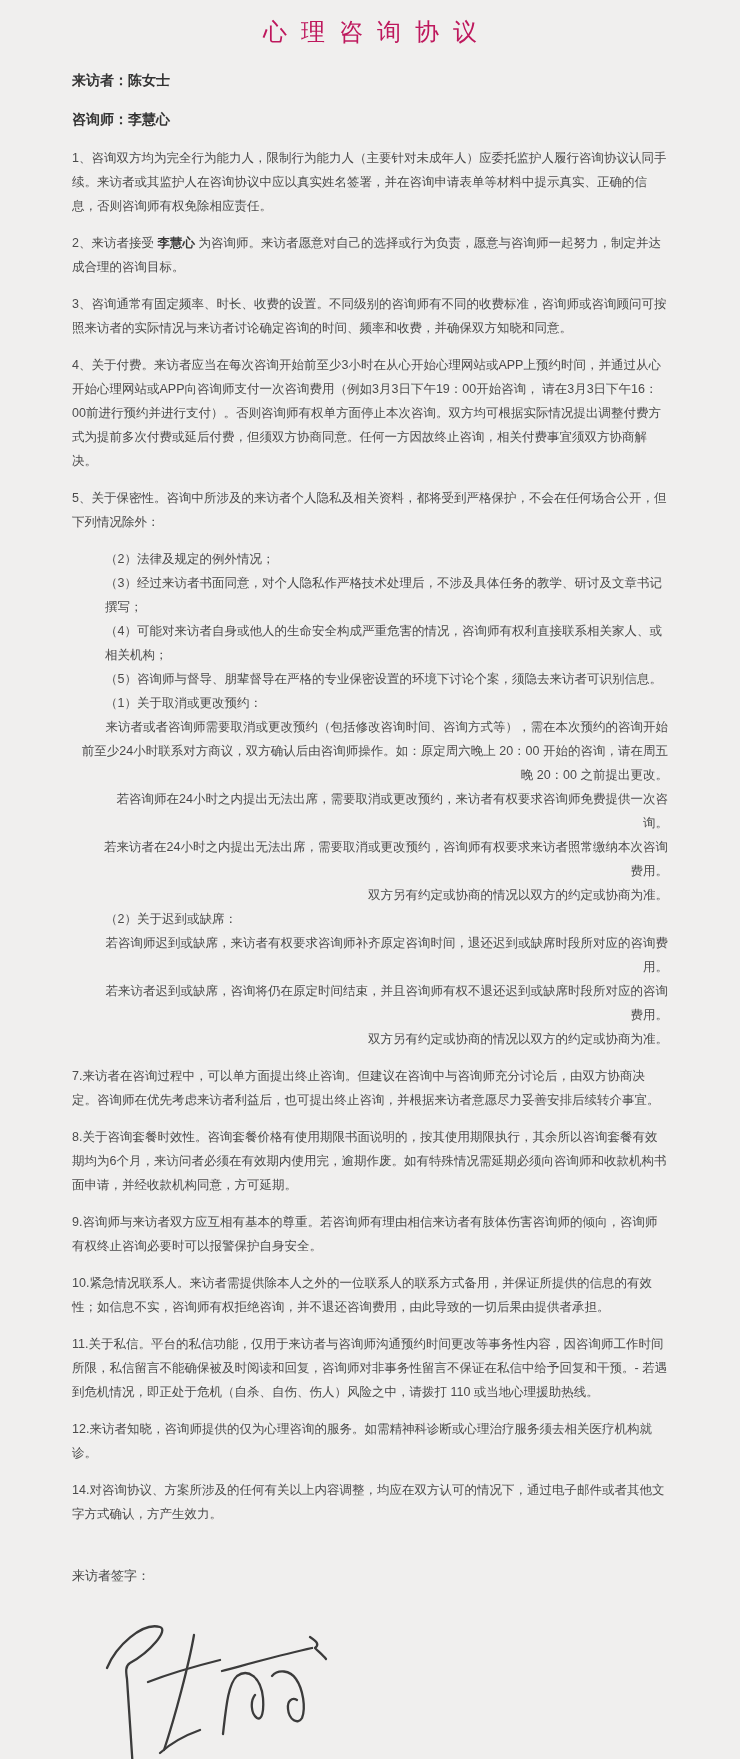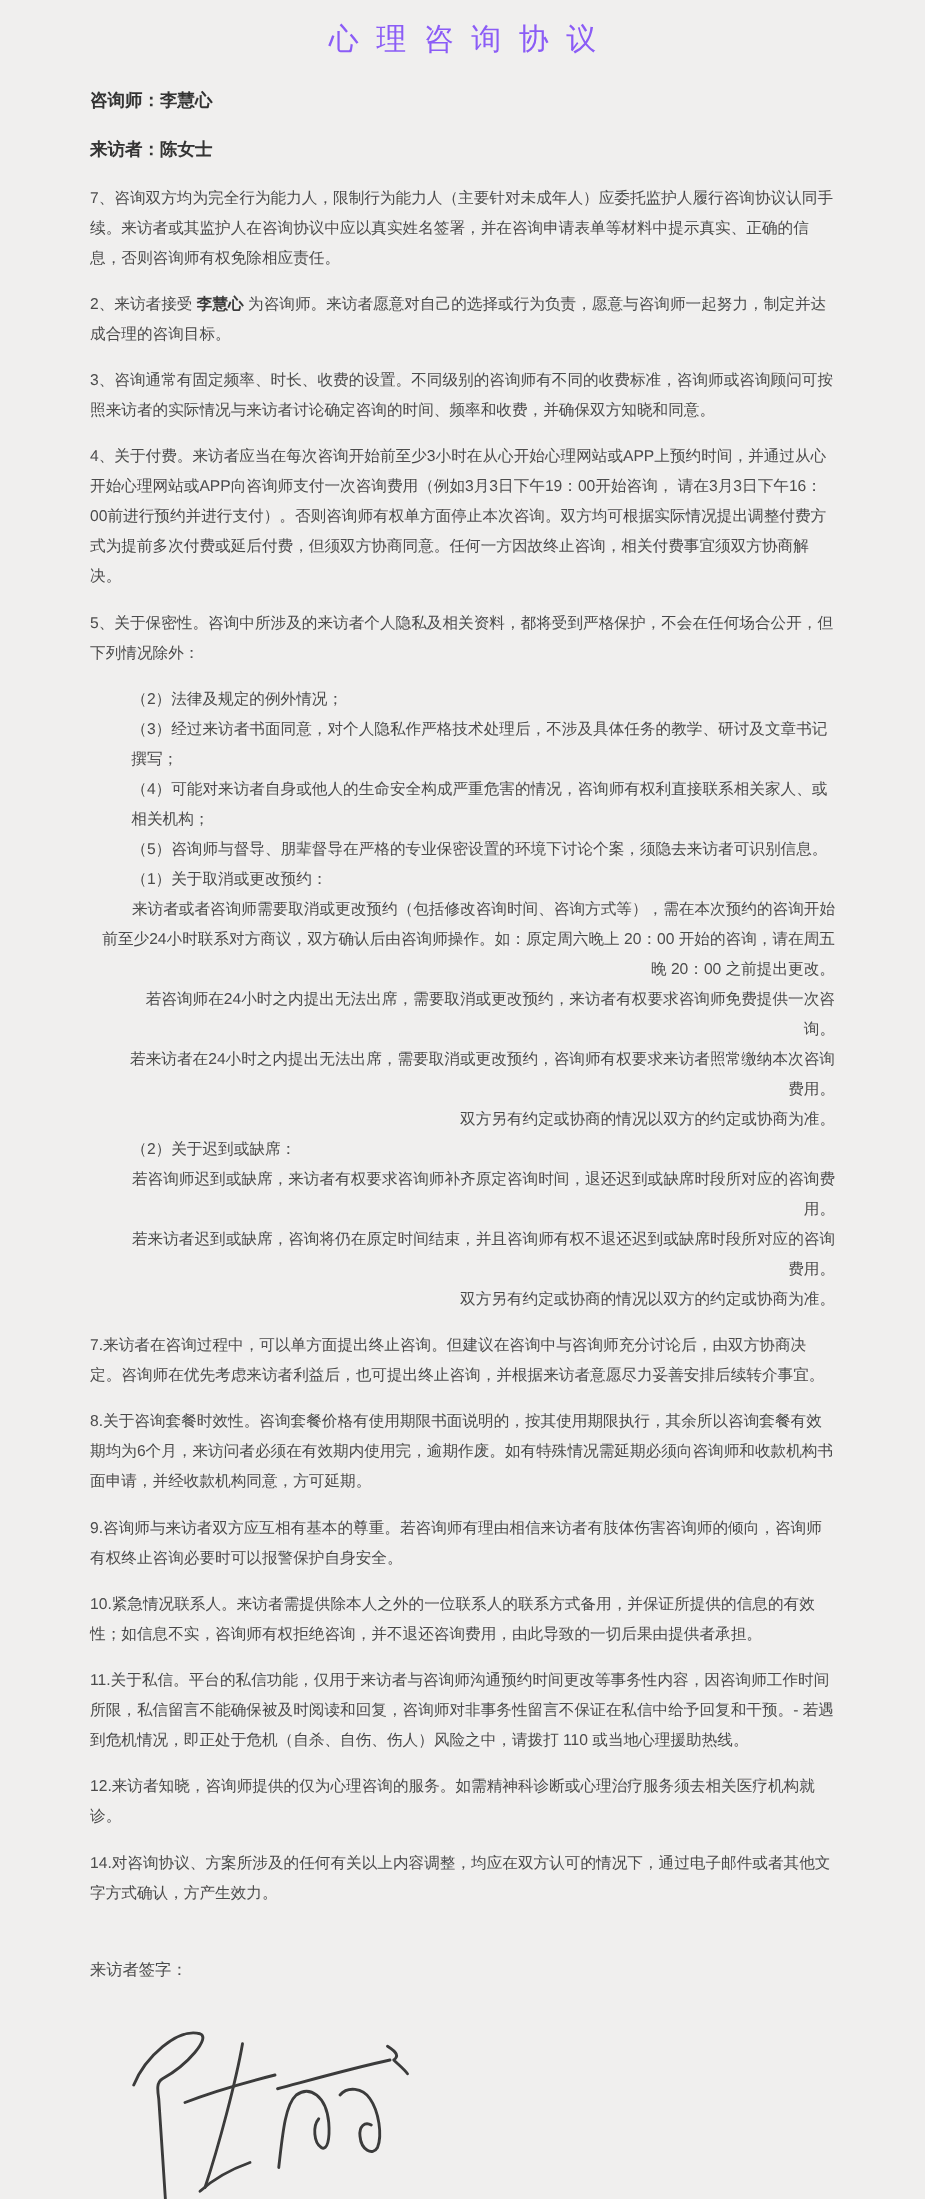--- a/index.html
+++ b/index.html
@@ -10,21 +10,21 @@
     padding:12px 72px 30px;
     background:#f0efee;
     color:#4b4b4b;
     font-family:"Liberation Sans", sans-serif;
     font-size:12.5px;
     line-height:24px;
   }
   h1.doc-title {
     font-size:24px;
     font-weight:400;
-    color:#8b5cf6;
+    color:#be185d;
     letter-spacing:14px;
     text-indent:14px;
     text-align:center;
     margin:8px 0 24px;
   }
   p.meta {
     font-size:14px;
     font-weight:700;
     color:#333333;
     margin:0 0 15px;
@@ -37,25 +37,25 @@
   .sig-block { height:178px; margin-top:14px; position:relative; }
   .sig-block svg { position:absolute; left:4px; top:0; }
 </style>
 </head>
 <body>
 
 <div class="page">
 
   <h1 class="doc-title">心理咨询协议</h1>
 
+  <p class="meta"><span>来访者：</span><span>陈女士</span></p>
+
   <p class="meta"><span>咨询师：</span><span>李慧心</span></p>
 
-  <p class="meta"><span>来访者：</span><span>陈女士</span></p>
-
-  <p class="clause">7、咨询双方均为完全行为能力人，限制行为能力人（主要针对未成年人）应委托监护人履行咨询协议认同手续。来访者或其监护人在咨询协议中应以真实姓名签署，并在咨询申请表单等材料中提示真实、正确的信息，否则咨询师有权免除相应责任。</p>
+  <p class="clause">1、咨询双方均为完全行为能力人，限制行为能力人（主要针对未成年人）应委托监护人履行咨询协议认同手续。来访者或其监护人在咨询协议中应以真实姓名签署，并在咨询申请表单等材料中提示真实、正确的信息，否则咨询师有权免除相应责任。</p>
 
   <p class="clause"><span>2、来访者接受 </span><span class="bold-name">李慧心</span><span> 为咨询师。来访者愿意对自己的选择或行为负责，愿意与咨询师一起努力，制定并达成合理的咨询目标。</span></p>
 
   <p class="clause">3、咨询通常有固定频率、时长、收费的设置。不同级别的咨询师有不同的收费标准，咨询师或咨询顾问可按照来访者的实际情况与来访者讨论确定咨询的时间、频率和收费，并确保双方知晓和同意。</p>
   <p class="clause">4、关于付费。来访者应当在每次咨询开始前至少3小时在从心开始心理网站或APP上预约时间，并通过从心开始心理网站或APP向咨询师支付一次咨询费用（例如3月3日下午19：00开始咨询， 请在3月3日下午16：00前进行预约并进行支付）。否则咨询师有权单方面停止本次咨询。双方均可根据实际情况提出调整付费方式为提前多次付费或延后付费，但须双方协商同意。任何一方因故终止咨询，相关付费事宜须双方协商解决。</p>
   <p class="clause">5、关于保密性。咨询中所涉及的来访者个人隐私及相关资料，都将受到严格保护，不会在任何场合公开，但下列情况除外：</p>
   <p class="sub">（2）法律及规定的例外情况；</p>
   <p class="sub">（3）经过来访者书面同意，对个人隐私作严格技术处理后，不涉及具体任务的教学、研讨及文章书记撰写；</p>
   <p class="sub">（4）可能对来访者自身或他人的生命安全构成严重危害的情况，咨询师有权利直接联系相关家人、或相关机构；</p>
   <p class="sub">（5）咨询师与督导、朋辈督导在严格的专业保密设置的环境下讨论个案，须隐去来访者可识别信息。</p>

